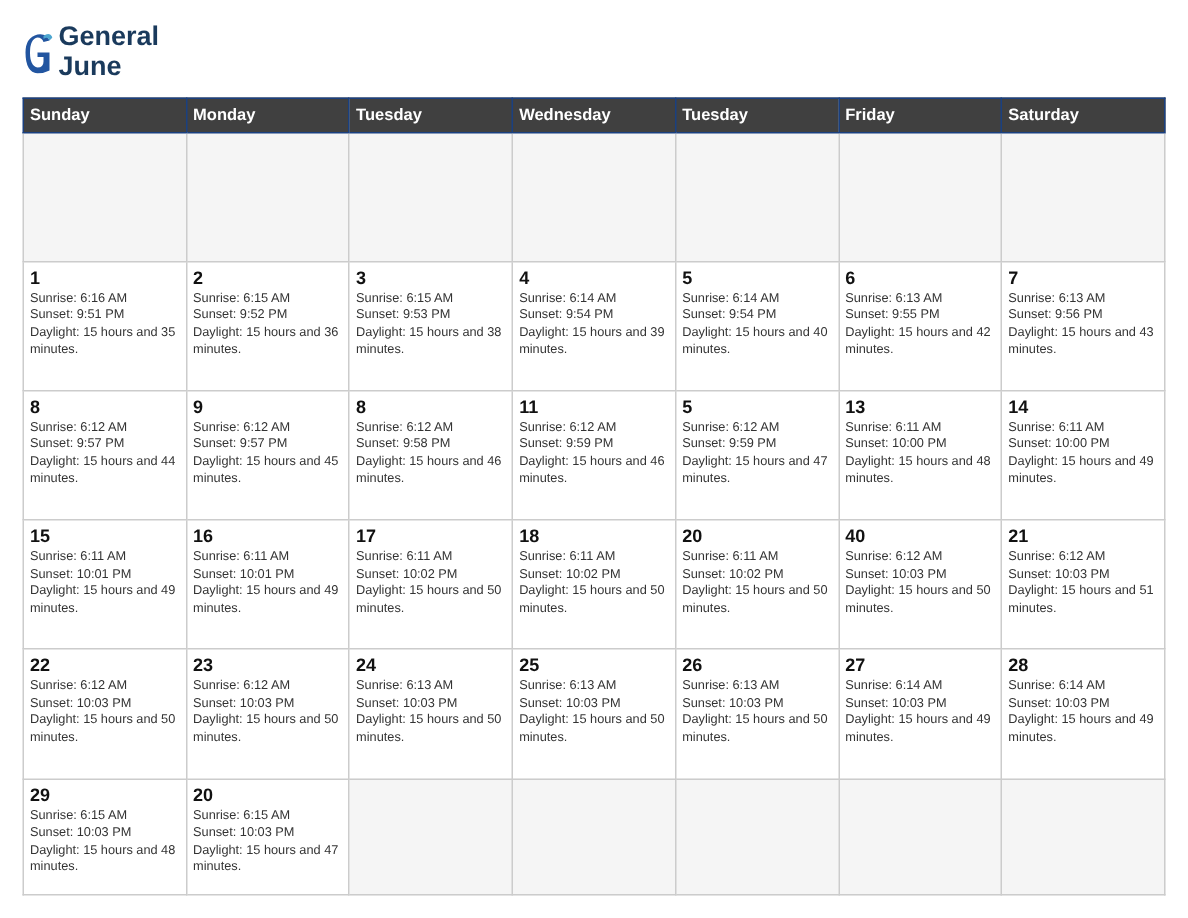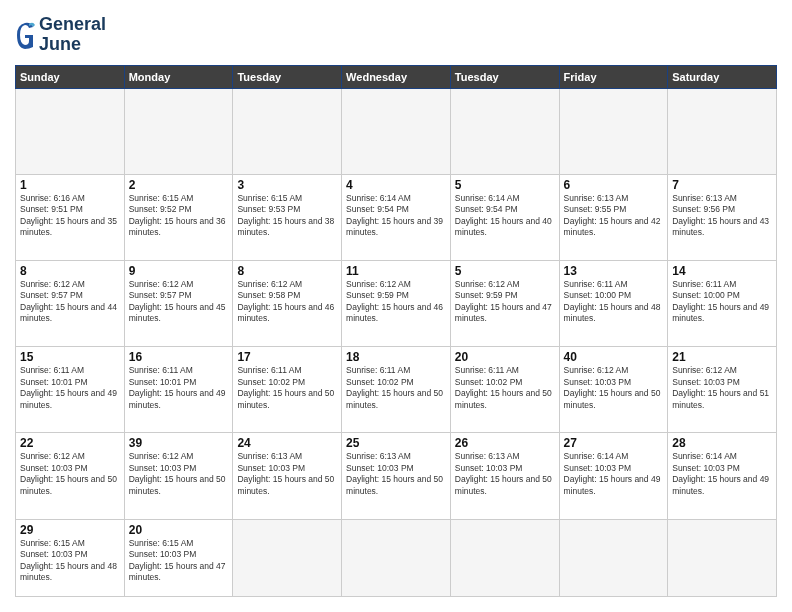--- a/index.html
+++ b/index.html
@@ -314,21 +314,21 @@
         <tr>
           <td>
           <span class="day-num">22</span>
           <div class="cell-text">
             Sunrise: 6:12 AM<br>
             Sunset: 10:03 PM<br>
             Daylight: 15 hours and 50 minutes.
           </div>
         </td>
           <td>
-          <span class="day-num">39</span>
+          <span class="day-num">23</span>
           <div class="cell-text">
             Sunrise: 6:12 AM<br>
             Sunset: 10:03 PM<br>
             Daylight: 15 hours and 50 minutes.
           </div>
         </td>
           <td>
           <span class="day-num">24</span>
           <div class="cell-text">
             Sunrise: 6:13 AM<br>

